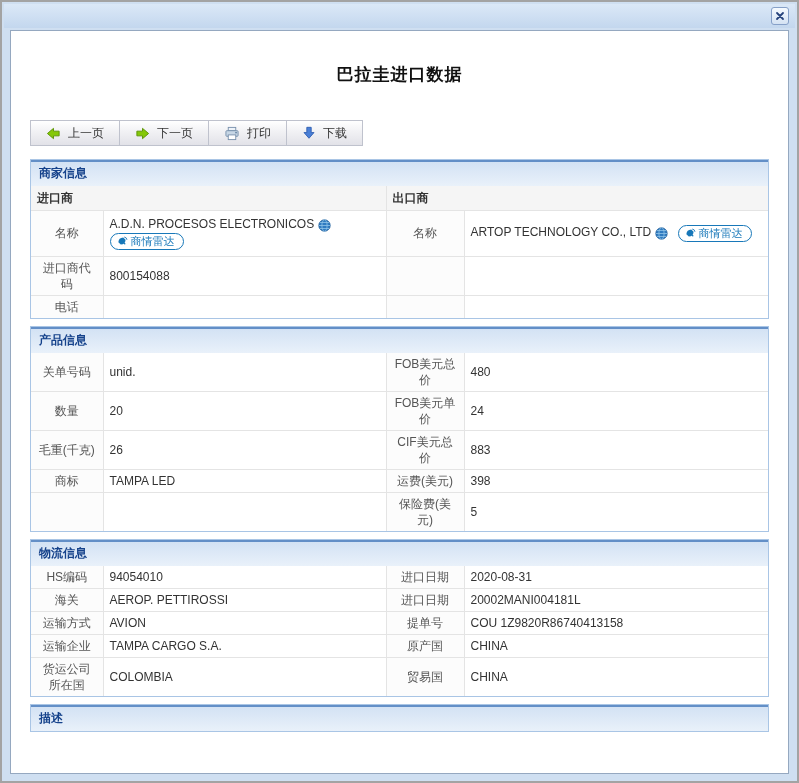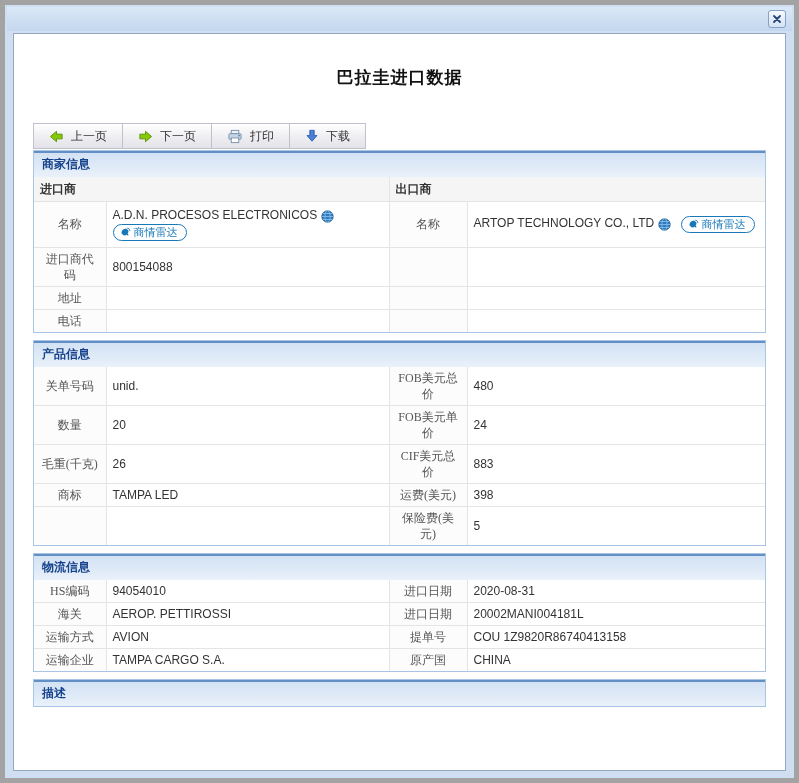--- a/index.html
+++ b/index.html
@@ -3,21 +3,21 @@
 <meta charset="utf-8">
 <style>
   * { margin:0; padding:0; box-sizing:border-box; }
   html,body { width:799px; height:783px; }
   body {
     font-family:"Liberation Sans","DejaVu Sans",sans-serif;
     font-size:12px; color:#333; background:#fff; position:relative; overflow:hidden;
   }
   .window {
     position:absolute; left:0; top:0; width:799px; height:783px;
-    background:#cfdff1; border:5px solid #a3a3a3; padding:2px;
+    background:#cfdff1; border:2px solid #a3a3a3; padding:2px;
   }
   .titlebar {
     height:24px; background:linear-gradient(180deg,#dbe8f7,#c3d7ee);
     position:relative;
   }
   .close-btn {
     position:absolute; right:6px; top:3px; width:18px; height:18px;
     border:1px solid #86a0c8; border-radius:3px; cursor:pointer;
     background:linear-gradient(180deg,#f6faff,#d4e2f3);
     display:flex; align-items:center; justify-content:center;
@@ -36,38 +36,38 @@
     height:26px; padding:0 15px;
     font-family:inherit; font-size:12px; color:#333;
     background:linear-gradient(180deg,#ffffff,#f1f1f4 45%,#e2e2e8);
     border:1px solid #bfc2cd; margin-left:-1px; cursor:pointer;
   }
   .tb-btn:first-child { margin-left:0; }
   .box {
     margin:0 19px; border:1px solid #a9c5e5; background:#fff;
   }
   .box + .box { margin-top:7px; }
-  .box-first { margin-top:1px; }
+  .box-first { margin-top:13px; }
   .box-header {
     border-top:2px solid #638fc7;
     background:linear-gradient(180deg,#d3e2f4,#e9f1fa);
     padding:3px 8px 4px 8px;
     font-weight:bold; color:#15428b; font-size:12px;
   }
   table.grid { width:100%; border-collapse:collapse; table-layout:fixed; }
   .grid td {
     border:1px solid #e4e4e4; padding:3px 6px; vertical-align:middle;
     font-size:12px; line-height:16px; overflow:hidden;
   }
   .grid tr td:first-child { border-left:none; }
   .grid tr td:last-child { border-right:none; }
   .grid tr:first-child td { border-top:none; }
   .grid tr:last-child td { border-bottom:none; }
   .c-l1 { width:72px; } .c-v1 { width:283px; } .c-l2 { width:78px; }
-  .lbl { text-align:center; color:#555; background:#fcfcfc; padding:3px 2px;font-family:Liberation Serif, serif; }
+  .lbl { text-align:center; color:#555; background:#fcfcfc; padding:3px 2px; }
   .val { color:#333; }
   .grp {
     font-weight:bold; color:#333; background:#f5f5f5; padding-left:20px;
     height:24px;
   }
   tr.row-s td { height:22px; }
   tr.row-m td { height:34px; }
   tr.row-xl td { height:46px; }
   .radar-badge {
     display:inline-flex; align-items:center; gap:3px;
@@ -175,26 +175,20 @@
             </span>
           </td>
         </tr>
         <tr class="row-s">
           <td class="lbl">进口商代码</td>
           <td class="val">800154088</td>
           <td class="lbl"></td>
           <td class="val"></td>
         </tr>
         <tr class="row-s">
-          <td class="lbl">地址</td>
-          <td class="val"></td>
-          <td class="lbl"></td>
-          <td class="val"></td>
-        </tr>
-        <tr class="row-s">
           <td class="lbl">电话</td>
           <td class="val"></td>
           <td class="lbl"></td>
           <td class="val"></td>
         </tr>
       </tbody>
         </table>
     </section>
 
     
@@ -270,20 +264,26 @@
           <td class="val">AVION</td>
           <td class="lbl">提单号</td>
           <td class="val">COU 1Z9820R86740413158</td>
         </tr>
         <tr class="row-s">
           <td class="lbl">运输企业</td>
           <td class="val">TAMPA CARGO S.A.</td>
           <td class="lbl">原产国</td>
           <td class="val">CHINA</td>
         </tr>
+        <tr class="row-m">
+          <td class="lbl">货运公司所在国</td>
+          <td class="val">COLOMBIA</td>
+          <td class="lbl">贸易国</td>
+          <td class="val">CHINA</td>
+        </tr>
       </tbody>
         </table>
     </section>
 
     
     <section class="box">
       <div class="box-header">描述</div>
 
     </section>
 

